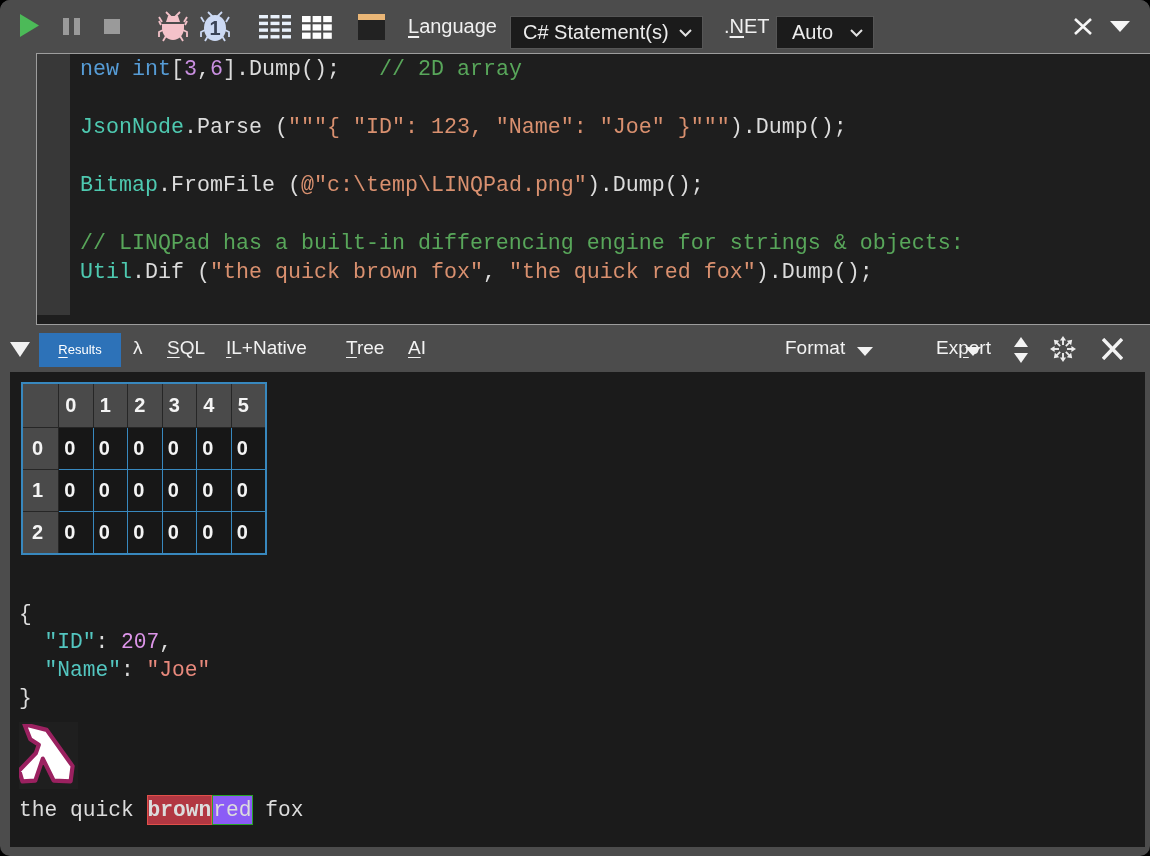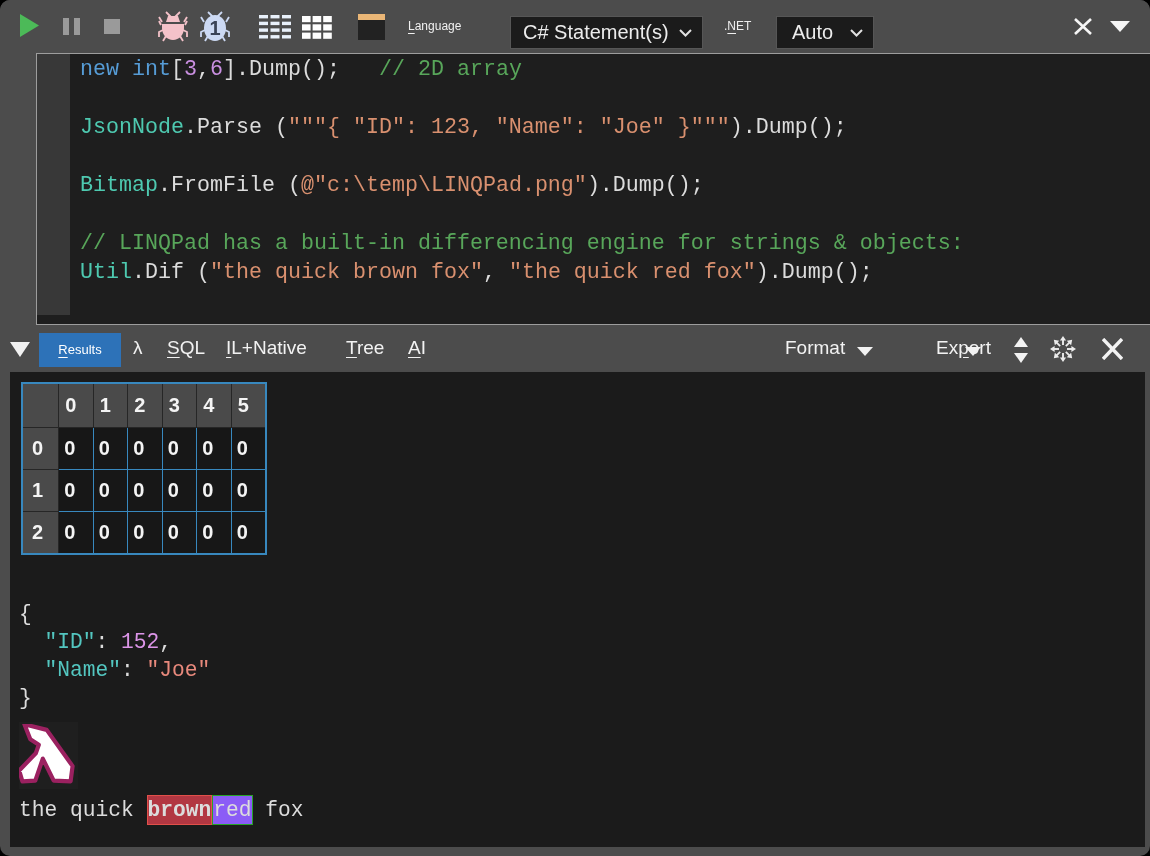--- a/index.html
+++ b/index.html
@@ -2,21 +2,21 @@
 <html><head><meta charset="utf-8">
 <style>
   html,body{margin:0;padding:0;background:#000;}
   body{width:1150px;height:856px;position:relative;overflow:hidden;
        font-family:"Liberation Sans",sans-serif;}
   .win{position:absolute;left:0;top:0;width:1150px;height:856px;
        background:#4c4c4c;border-radius:10px;overflow:hidden;}
   
   .toolbar{position:absolute;left:0;top:0;width:1150px;height:53px;background:#4c4c4c;}
   .tb{position:absolute;}
-  .lbl{position:absolute;color:#f0f0f0;font-size:12px;line-height:33px;height:33px;}
+  .lbl{position:absolute;color:#f0f0f0;font-size:20px;line-height:33px;height:33px;}
   .dd{position:absolute;top:16px;height:33px;background:#1b1b1b;border:1px solid #565656;
       box-sizing:border-box;color:#ececec;font-size:20px;line-height:31px;}
   .dd .chev{position:absolute;right:10px;top:0;height:100%;display:flex;align-items:center;}
   
   .editor{position:absolute;left:8px;top:53px;width:1133px;height:272px;
           border:1px solid #9d9d9d;box-sizing:border-box;background:#1e1e1e;margin-left:28px;}
   .gutter{position:absolute;left:0;top:0;width:33px;height:261px;background:#383838;}
   pre.code{position:absolute;left:43px;top:1px;margin:0;
      font-family:"Liberation Mono",monospace;font-size:21.66px;line-height:29px;
      color:#dcdcdc;}
@@ -239,21 +239,21 @@
             <td class="d">0</td>
             <td class="d">0</td>
             <td class="d">0</td>
             <td class="d">0</td>
             <td class="d">0</td>
             <td class="d">0</td>
           </tr>
     </tbody>
       </table>
     <pre class="json mono">{
-  <span class="jk">"ID"</span>: <span class="jn">152</span>,
+  <span class="jk">"ID"</span>: <span class="jn">207</span>,
   <span class="jk">"Name"</span>: <span class="js">"Joe"</span>
 }</pre>
 
     <div style="position:absolute;left:9px;top:350px;width:59px;height:67px;background:#1f1f1f"></div>
     <svg style="position:absolute;left:9px;top:352px" width="58" height="64" viewBox="0 0 58 64">
       <path d="M5.4,0.3 L27.7,5.9 L53.6,42.1 L51.6,57.3 L34.7,56.6 L23.8,34.7 L16.3,56.6 L3.4,57.3 L0.2,46.6 L16.8,29.2 L19.8,20.8 L11.3,15.3 Z" fill="#ffffff" stroke="#9b2160" stroke-width="4.2" stroke-linejoin="round"></path>
     </svg>
     <div class="difline mono">the quick <span class="dred">brown</span><span class="dgrn">red</span> fox</div>
   </div>
 </div>

